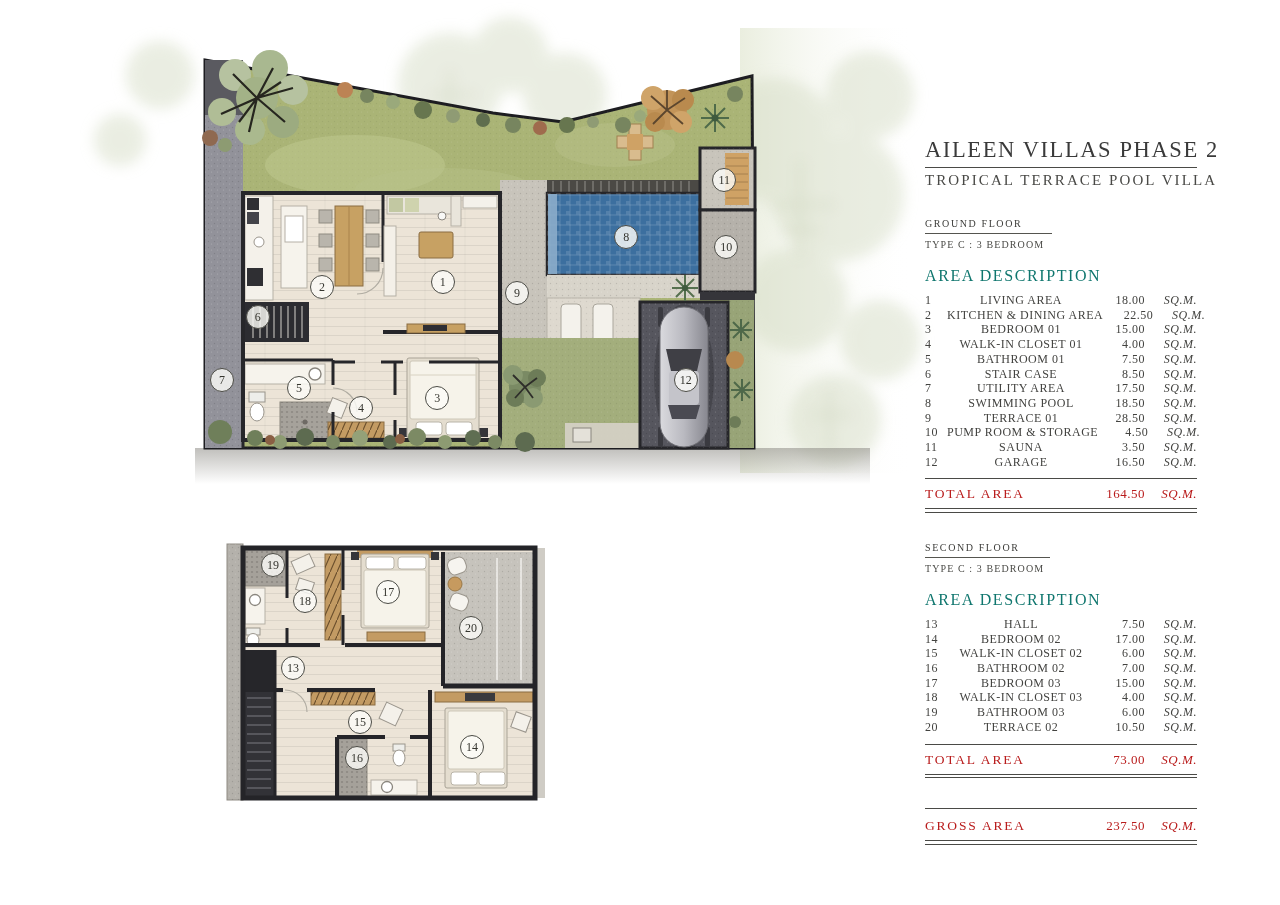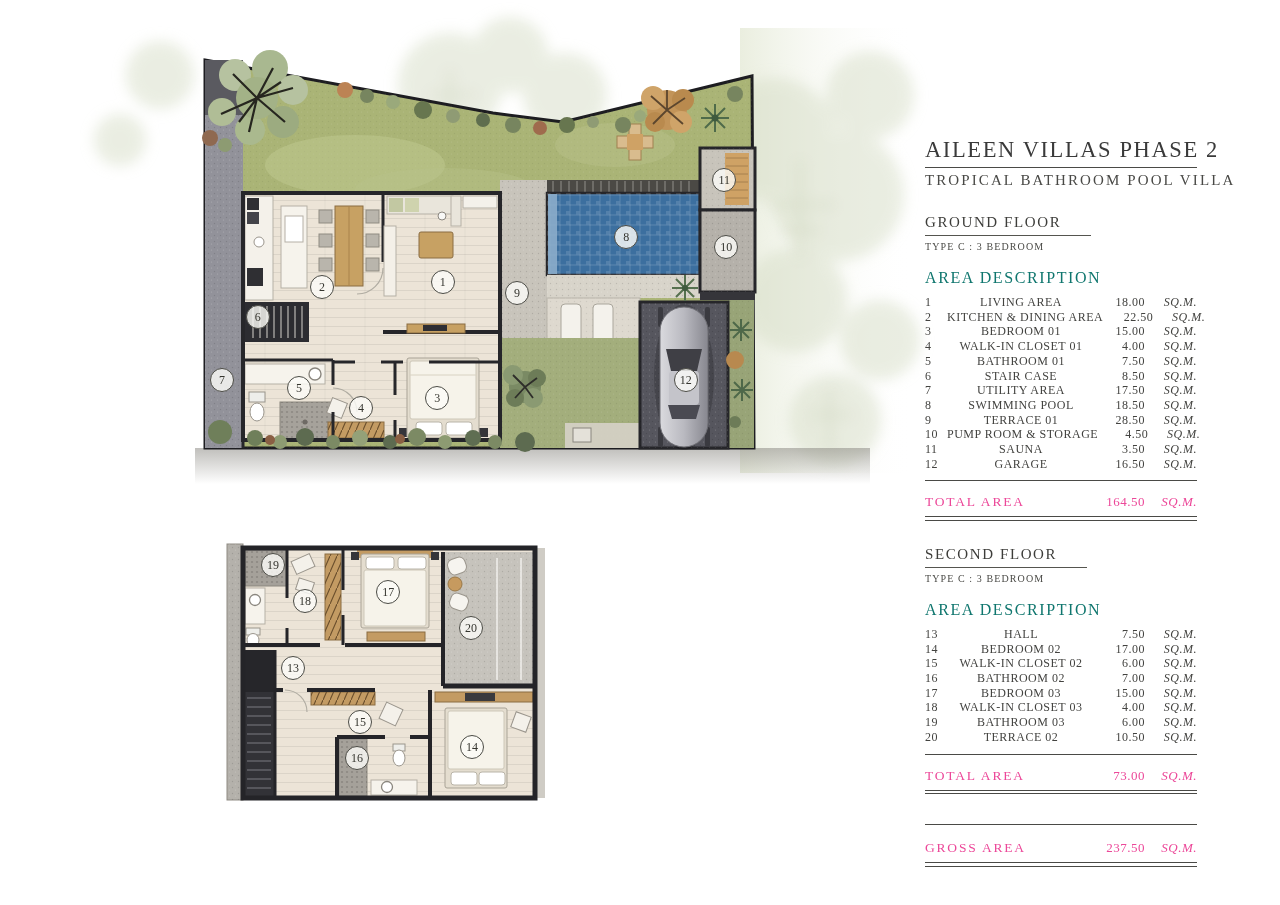--- a/index.html
+++ b/index.html
@@ -21,33 +21,33 @@
   .plan-caption{left:330px;width:370px;text-align:center;font-size:19px;letter-spacing:4.5px;
                 color:#55524c;}
   #caption-ground{top:476px;}
   #caption-second{top:827px;}
   
   #info-panel{left:908px;top:137px;width:272px;margin-left:17px;}
   .ttl{font-size:22.5px;letter-spacing:1.6px;color:#3a3a3a;white-space:nowrap;
        border-bottom:1.5px solid #4a4a46;padding-bottom:4px;}
   .sub{font-size:15px;letter-spacing:2.1px;color:#494946;margin-top:4px;white-space:nowrap;}
   .section{margin-top:24px;}
-  .sec-title{display:inline-block;font-size:15px;letter-spacing:1.6px;color:#3d3d3a;
+  .sec-title{display:inline-block;font-size:10px;letter-spacing:1.6px;color:#3d3d3a;
              border-bottom:1px solid #55554f;padding:0 30px 4px 0;}
   .type-label{font-size:10px;letter-spacing:1.1px;color:#4a4a46;margin-top:5px;}
   .tbl-head{font-size:16px;letter-spacing:1.6px;color:#0f766e;margin-top:17px;margin-bottom:8px;}
   .arow{display:grid;grid-template-columns:22px 1fr 50px 52px;align-items:baseline;
         font-size:12px;letter-spacing:.5px;line-height:14.7px;color:#434340;}
   .c-num{text-align:left;}
   .c-name{text-align:center;white-space:nowrap;}
   .c-val{text-align:right;}
   .c-unit{text-align:right;font-style:italic;}
   .total-row{display:grid;grid-template-columns:1fr 50px 52px;align-items:baseline;
-             border-top:1.2px solid #4a4a46;margin-top:9px;padding:13px 0 6px 0;
-             font-size:13.5px;letter-spacing:1.8px;color:#ec4899;}
+             border-top:1.2px solid #4a4a46;margin-top:9px;padding:7px 0 6px 0;
+             font-size:13.5px;letter-spacing:1.8px;color:#b91c1c;}
   .total-row .c-val,.total-row .c-unit{font-size:13px;letter-spacing:.5px;}
   .rule-double{height:2.5px;border-top:1px solid #4a4a46;border-bottom:1px solid #4a4a46;}
   #gross-block{margin-top:30px;border-top:1px solid #4a4a46;}
   #gross-block .total-row{border-top:none;margin-top:2px;}
 </style>
 </head>
 <body>
 
 <div class="page">
 
@@ -486,21 +486,21 @@
 
         <div class="marker" style="left: 14.8%; top: 9.3%;">19</div>
 
         <div class="marker" style="left: 75.7%; top: 32.8%;">20</div>
       </div>
   </div>
 
 
   <div id="info-panel" class="abs">
     <div class="ttl">AILEEN VILLAS PHASE 2</div>
-    <div class="sub">TROPICAL BATHROOM POOL VILLA</div>
+    <div class="sub">TROPICAL TERRACE POOL VILLA</div>
 
     <div class="section">
       <div class="sec-title">GROUND FLOOR</div>
       <div class="type-label">TYPE C : 3 BEDROOM</div>
       <div class="tbl-head">AREA DESCRIPTION</div>
       <div class="rows">
 
           <div class="arow">
             <span class="c-num">1</span>
             <span class="c-name">LIVING AREA</span>

